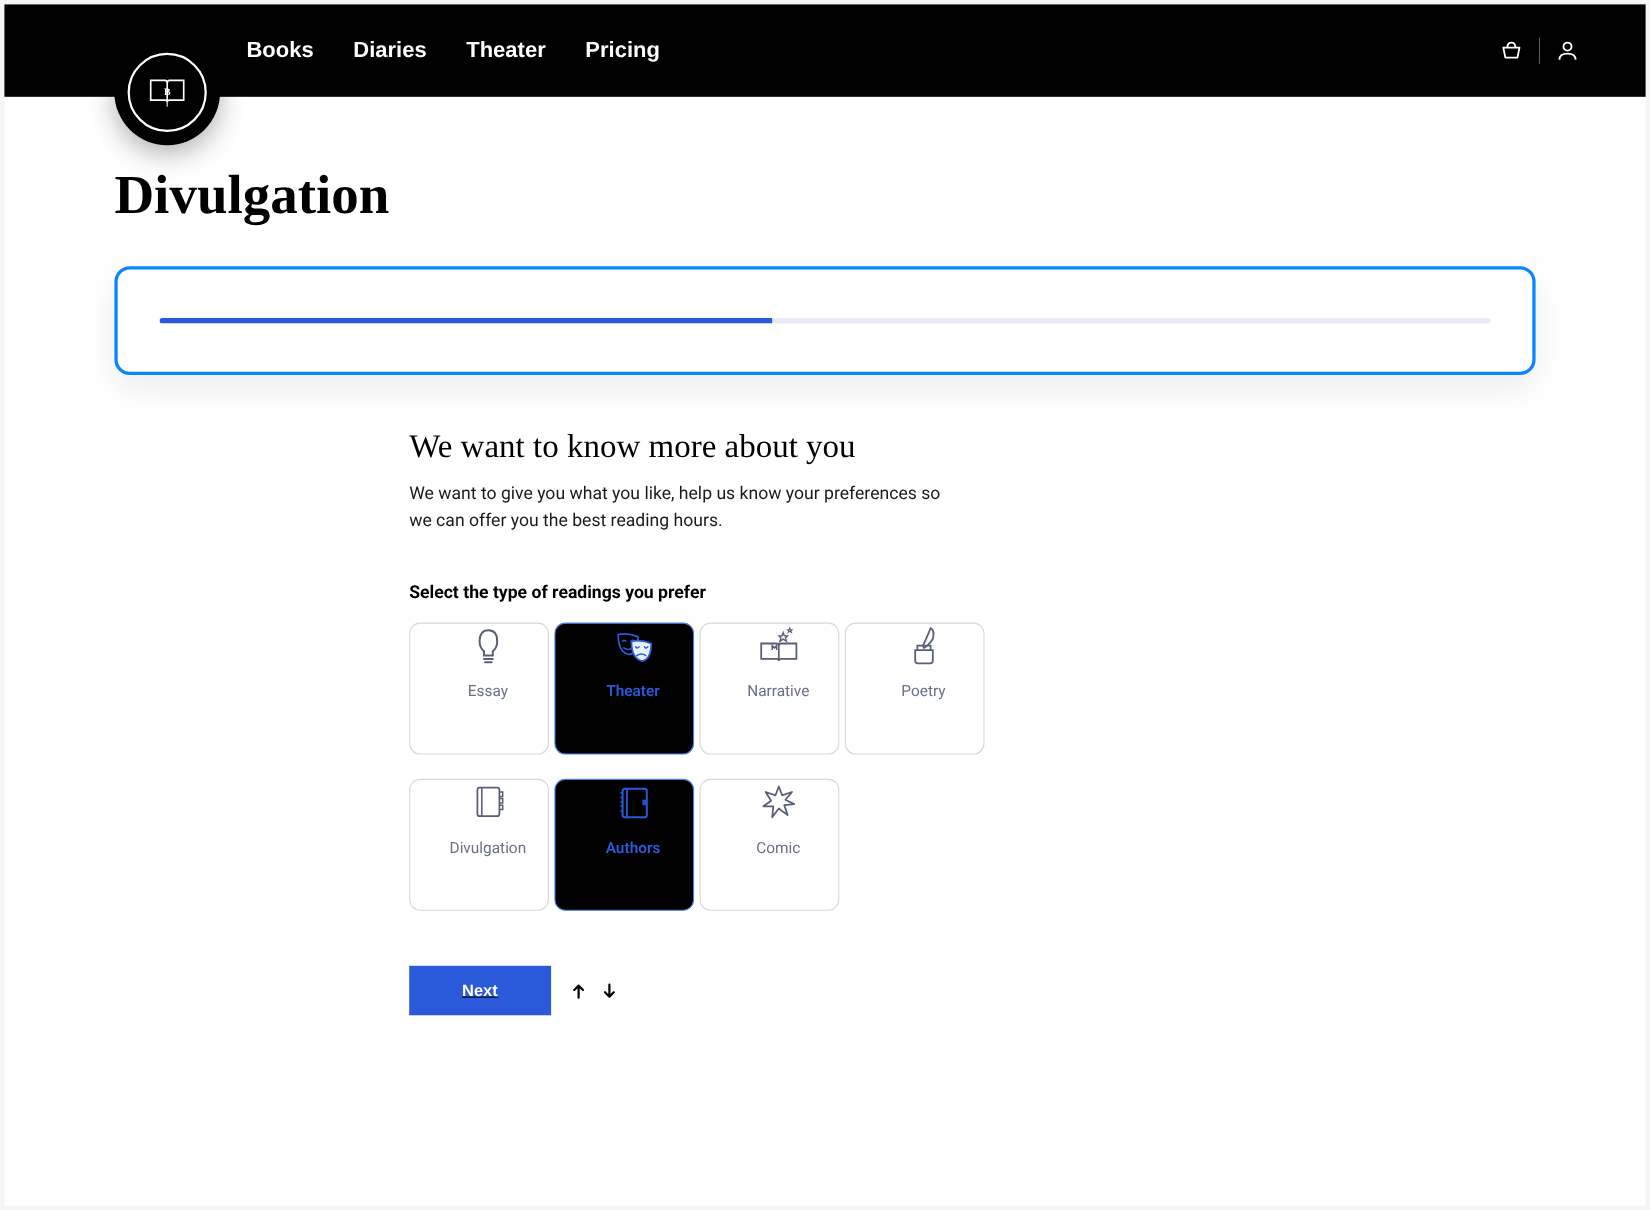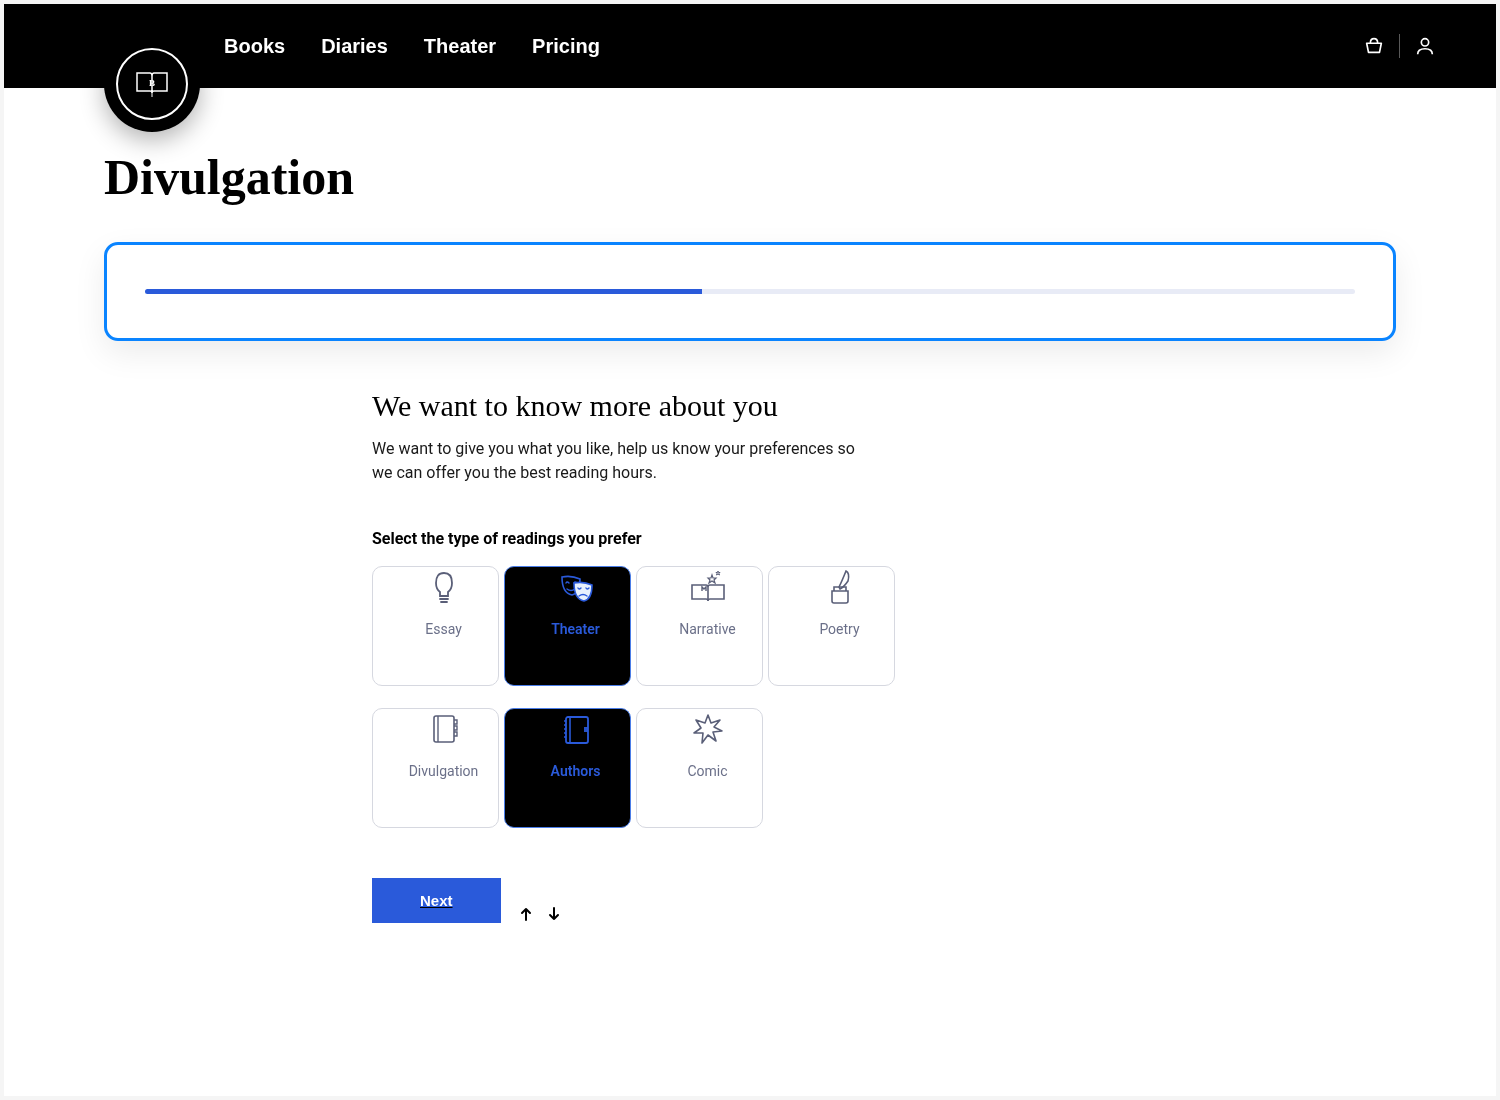--- a/index.html
+++ b/index.html
@@ -167,21 +167,21 @@
     .card-label {
       font-size: 14px;
       color: #6b7089;
     }
     .card.selected .card-label {
       color: #2a5ada;
       font-weight: 600;
     }
     .actions {
       display: flex;
-      align-items: flex-end;
+      align-items: center;
       gap: 16px;
       text-decoration: underline;
     }
     .btn-next {
       background: #2a5ada;
       color: #fff;
       border: none;
       padding: 14px 48px;
       font-size: 15px;
       font-weight: 600;

